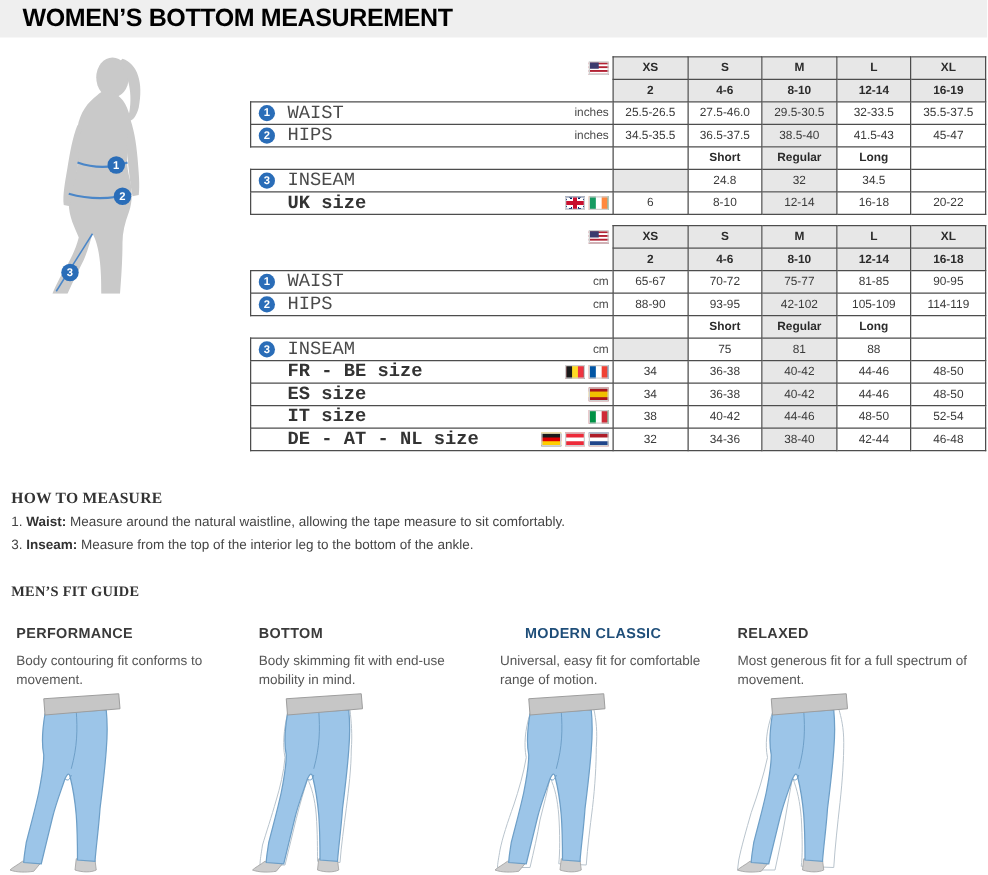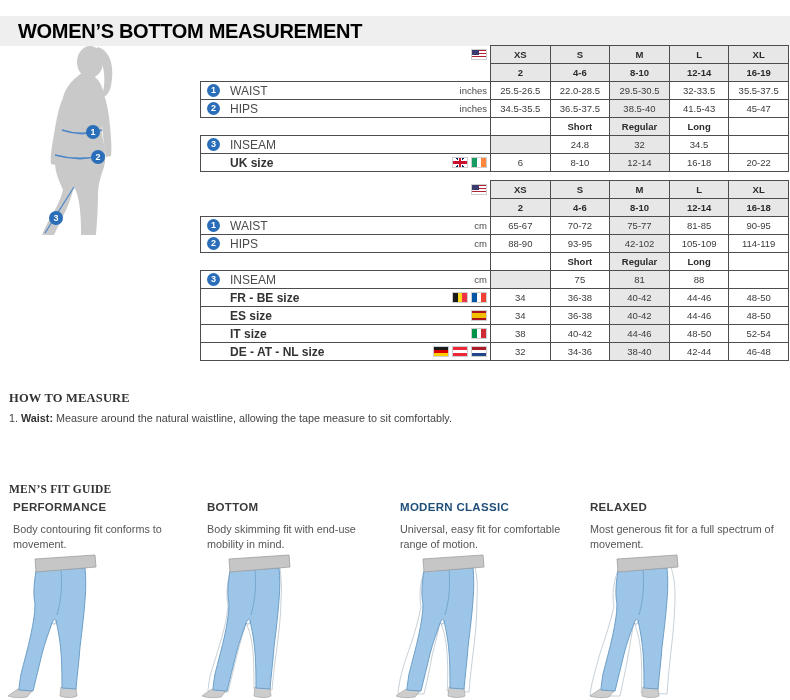--- a/index.html
+++ b/index.html
@@ -1,19 +1,19 @@
 <!DOCTYPE html>
 <html><head>
 <meta charset="utf-8">
 <style>
   html,body{margin:0;padding:0;background:#fff;}
   .page{position:relative;width:790px;height:700px;background:#fff;overflow:hidden;
         font-family:"Liberation Sans",sans-serif;}
   
-  .titlebar{position:absolute;left:0;top:16px;width:790px;height:30px;background:#efefef;}
+  .titlebar{position:absolute;left:0;top:0;width:790px;height:30px;background:#efefef;}
   .titlebar h1{margin:0;padding:4px 0 0 18px;font-size:20px;font-weight:bold;
 , color:#1c1c1c;letter-spacing:-0.3px;}
   
   .figure{position:absolute;left:18px;top:40px;}
   
   .tables{position:absolute;left:200px;top:45px;width:588px;}
   table.sizes{border-collapse:collapse;table-layout:fixed;width:588px;}
   table.sizes.second{margin-top:8px;}
   td{height:17px;padding:0;font-size:9.5px;color:#3b3b3b;overflow:hidden;}
   td.c{border:1px solid #4d4d4d;text-align:center;background:#fff;}
@@ -21,21 +21,21 @@
   td.c.bd{font-weight:bold;color:#2b2b2b;}
   td.lbl{border:1px solid #4d4d4d;background:#fff;}
   td.lbl.plain{border:0 none;}
   .lblwrap{display:flex;align-items:center;justify-content:space-between;
            height:17px;padding:0 3px 0 6px;}
   .lblL{display:flex;align-items:center;min-height:13px;}
   .lblR{display:flex;align-items:center;}
   .numc{flex:0 0 13px;width:13px;height:13px;border-radius:50%;background:#2a6db8;
         color:#fff;font-size:9px;font-weight:bold;display:flex;align-items:center;
         justify-content:center;line-height:13px;}
-  .lbltxt{margin-left:10px;font-size:12px;color:#4a4a4a;white-space:nowrap;}
+  .lbltxt{margin-left:10px;font-size:15px;color:#4a4a4a;white-space:nowrap;font-family:Liberation Mono, monospace;}
   .lblL.indent .lbltxt{margin-left:23px;}
   .lbltxt.bd{font-weight:bold;color:#333;}
   .unit{font-size:9.5px;color:#4a4a4a;}
   
   .flag{display:inline-block;width:16px;height:11px;margin-left:3px;
         border:1px solid #cfcfcf;box-sizing:border-box;position:relative;flex:0 0 16px;}
   .flag-us{background:repeating-linear-gradient(180deg,#b22234 0 1.5px,#fff 1.5px 3px);}
   .flag-us::before{content:"";position:absolute;left:0;top:0;width:7px;height:5px;background:#3c3b6e;}
   .flag-gb{background:#012169;}
   .flag-gb::before{content:"";position:absolute;left:0;top:0;right:0;bottom:0;background:
@@ -54,25 +54,25 @@
   .flag-de{background:linear-gradient(180deg,#1a1a1a 0 33%,#dd0000 33% 67%,#ffce00 67%);}
   .flag-at{background:linear-gradient(180deg,#ed2939 0 33%,#fff 33% 67%,#ed2939 67%);}
   .flag-nl{background:linear-gradient(180deg,#ae1c28 0 33%,#fff 33% 67%,#21468b 67%);}
   
   .howto{position:absolute;left:9px;top:391px;width:600px;}
   .howto h2{margin:0 0 7px 0;font-family:"Liberation Serif",serif;font-size:12.5px;
             font-weight:bold;color:#333;letter-spacing:0.2px;}
   .howto .line{font-size:10.8px;color:#444;margin:0 0 6.5px 0;line-height:11px;}
   .howto .line b{color:#333;}
   
-  .guidehead{position:absolute;left:9px;top:483px;margin:0;font-family:"Liberation Serif",serif;
+  .guidehead{position:absolute;left:9px;top:468px;margin:0;font-family:"Liberation Serif",serif;
              font-size:11.5px;font-weight:bold;color:#333;letter-spacing:0.2px;}
   .fitcol{position:absolute;top:501px;width:184px;}
   .fitcol h3{margin:0;font-size:11.5px;font-weight:bold;color:#3a3a3a;letter-spacing:0.3px;}
-  .fitcol.active h3{color:#1f4e79;}
+  .fitcol.active h3{color:#1f4e79;margin-left:20px;}
   .fitcol p{margin:9px 0 0 0;font-size:10.8px;color:#555;line-height:1.35;}
   #fit0{left:13px}#fit1{left:207px}#fit2{left:400px}#fit3{left:590px}
   .legging{position:absolute;top:552px;}
   #leg0{left:5px}#leg1{left:199px}#leg2{left:393px}#leg3{left:587px}
 </style>
 </head>
 <body>
 
 <div class="page">
 
@@ -157,21 +157,21 @@
                 <span class="lblL">
                   <span class="numc">1</span>
                   <span class="lbltxt">WAIST</span>
                 </span>
                 <span class="lblR">
                   <span class="unit">inches</span>
                 </span>
               </div>
             </td>
             <td class="c">25.5-26.5</td>
-            <td class="c">22.0-28.5</td>
+            <td class="c">27.5-46.0</td>
             <td class="c hl">29.5-30.5</td>
             <td class="c">32-33.5</td>
             <td class="c">35.5-37.5</td>
           </tr>
           <tr>
             <td colspan="2" class="lbl">
               <div class="lblwrap">
                 <span class="lblL">
                   <span class="numc">2</span>
                   <span class="lbltxt">HIPS</span>
@@ -413,20 +413,21 @@
             <td class="c">42-44</td>
             <td class="c">46-48</td>
           </tr>
         </tbody>
     </table>
   </div>
 
   <div class="howto">
     <h2>HOW TO MEASURE</h2>
     <p class="line"><span>1.</span> <b>Waist:</b> <span>Measure around the natural waistline, allowing the tape measure to sit comfortably.</span></p>
+    <p class="line"><span>3.</span> <b>Inseam:</b> <span>Measure from the top of the interior leg to the bottom of the ankle.</span></p>
   </div>
 
   <h2 class="guidehead">MEN’S FIT GUIDE</h2>
 
   <div class="fitcol" id="fit0">
     <h3>PERFORMANCE</h3>
     <p>Body contouring fit conforms to movement.</p>
   </div>
   <div class="fitcol" id="fit1">
     <h3>BOTTOM</h3>

